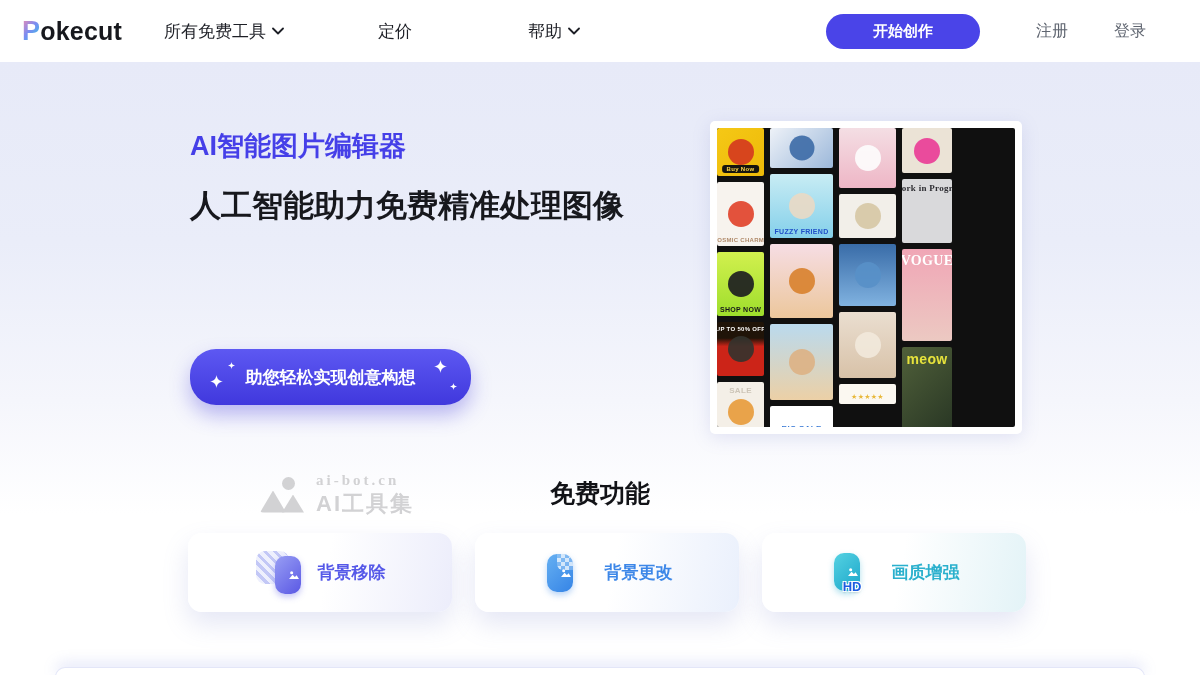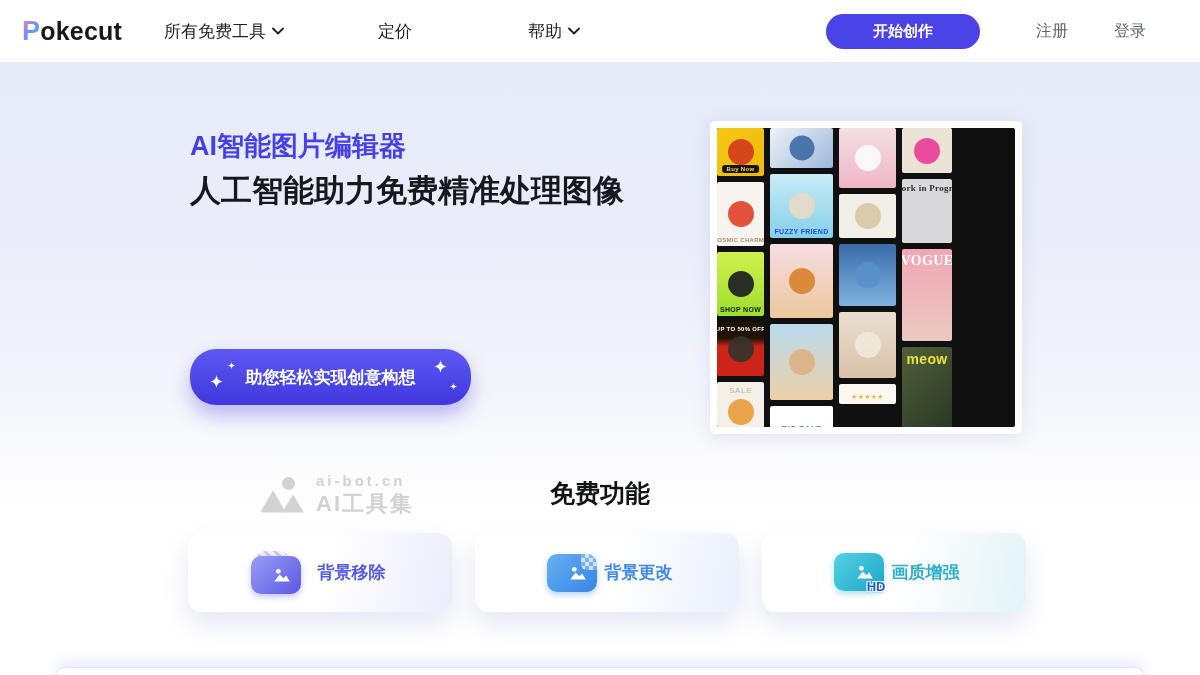--- a/index.html
+++ b/index.html
@@ -18,54 +18,54 @@
   .chev{width:12px;height:8px;display:inline-block;}
   .spacer{flex:1;}
   .cta-small{width:154px;height:35px;border:none;border-radius:18px;background:#4a44e8;color:#fff;font-size:15px;font-weight:600;cursor:pointer;margin-right:56px;font-family:inherit;}
   .auth-link{font-size:16px;color:#5f6570;cursor:pointer;}
   .auth-link.first{margin-right:46px;}
   .auth-link.last{margin-right:54px;}
 
   
   .hero-bg{position:absolute;left:0;top:62px;width:1200px;height:452px;background:linear-gradient(180deg,#e7eaf8 0%,#eaedf9 40%,#f5f6fc 75%,#ffffff 100%);}
   .eyebrow{position:absolute;left:190px;top:128px;font-size:27px;font-weight:800;color:#453fe8;}
-  .hero-title{position:absolute;left:190px;top:170px;font-size:31px;font-weight:800;color:#17181d;}
+  .hero-title{position:absolute;left:190px;top:185px;font-size:31px;font-weight:800;color:#17181d;}
   .hero-desc{position:absolute;left:190px;top:226px;width:494px;font-size:17px;line-height:28px;color:#26272e;}
   .cta-big{position:absolute;left:190px;top:349px;width:281px;height:56px;border:none;border-radius:26px;background:linear-gradient(180deg,#5d58f2 0%,#4038dd 100%);box-shadow:0 10px 20px rgba(70,60,220,.35);color:#fff;font-size:17px;font-weight:700;cursor:pointer;font-family:inherit;}
   .sparkle{position:absolute;pointer-events:none;}
 
   
   .collage-frame{position:absolute;left:710px;top:121px;width:312px;height:313px;background:#fff;border-radius:5px;padding:7px;box-shadow:0 4px 18px rgba(120,130,200,.18);}
   .collage-inner{width:100%;height:100%;background:#101010;border-radius:2px;overflow:hidden;display:flex;gap:6px;padding:0;}
   .collage-inner .col{display:flex;flex-direction:column;gap:6px;flex:none;}
   .tile{position:relative;border-radius:2px;overflow:hidden;flex:none;width:100%;}
   .tile .dot{position:absolute;left:50%;top:50%;transform:translate(-50%,-50%);border-radius:50%;opacity:.9;}
   .tile .tlabel{position:absolute;left:50%;bottom:3px;transform:translateX(-50%);font-weight:700;white-space:nowrap;letter-spacing:.3px;}
   .tile .tlabel.top{bottom:auto;top:4px;}
   .tile .tlabel.serif{font-family:"Liberation Serif","DejaVu Serif",serif;}
 
   
   .watermark{position:absolute;left:260px;top:472px;display:flex;align-items:center;gap:10px;color:#d2d2d4;}
   .wm-logo{position:relative;width:46px;height:38px;}
   .wm-logo .c{position:absolute;left:22px;top:0;width:13px;height:13px;border-radius:50%;background:#d2d2d4;}
   .wm-logo .t1{position:absolute;left:0;top:14px;width:26px;height:22px;background:#d2d2d4;clip-path:polygon(50% 0,100% 100%,0 100%);border-radius:4px;}
   .wm-logo .t2{position:absolute;left:22px;top:18px;width:22px;height:18px;background:#d2d2d4;clip-path:polygon(50% 0,100% 100%,0 100%);}
-  .wm-text .l1{font-size:15px;font-weight:700;letter-spacing:3px;}
+  .wm-text .l1{font-size:15px;font-weight:700;letter-spacing:3px;font-family:Liberation Serif, serif;}
   .wm-text .l2{font-size:22px;font-weight:800;letter-spacing:2px;}
 
   
   .features-heading{position:absolute;left:0;top:477px;width:1200px;text-align:center;font-size:25px;font-weight:800;color:#121317;}
   .cards{position:absolute;left:188px;top:533px;display:flex;gap:23px;}
   .card{width:264px;height:79px;border-radius:14px;display:flex;align-items:center;justify-content:center;gap:15px;cursor:pointer;box-shadow:0 12px 26px rgba(125,135,205,.20);}
   .card.c1{background:linear-gradient(100deg,#ffffff 52%,#ecedfb 100%);}
   .card.c2{background:linear-gradient(100deg,#ffffff 52%,#eaf0fc 100%);}
   .card.c3{background:linear-gradient(100deg,#ffffff 52%,#e3f3f7 100%);}
   .card-label{font-size:17px;font-weight:700;}
   .fi{position:relative;width:48px;height:44px;flex:none;}
-  .fi-main{position:absolute;display:flex;align-items:center;justify-content:center;border-radius:10px;width:50px;height:38px;padding-left:12px;}
+  .fi-main{position:absolute;display:flex;align-items:center;justify-content:center;border-radius:10px;width:26px;height:38px;padding-left:12px;}
   .fi1 .fi-back{position:absolute;left:1px;top:0;width:33px;height:33px;border-radius:9px;background:repeating-linear-gradient(45deg,#c3c8f6 0 3px,#eef0fd 3px 7px);}
   .fi1 .fi-main{right:2px;bottom:1px;background:linear-gradient(135deg,#989ef4,#5a58e4);box-shadow:0 3px 6px rgba(90,88,228,.35);}
   .fi2 .fi-main{left:5px;top:3px;background:linear-gradient(135deg,#66b0f2,#3584e6);box-shadow:0 3px 6px rgba(53,132,230,.35);}
   .fi2 .checker{position:absolute;right:0;top:0;width:16px;height:16px;border-radius:0 10px 0 6px;background:repeating-conic-gradient(rgba(255,255,255,.75) 0 25%,rgba(255,255,255,.25) 0 50%) 0 0/8px 8px;}
   .fi3 .fi-main{left:5px;top:2px;background:linear-gradient(135deg,#55d2e2,#1ba6ca);box-shadow:0 3px 6px rgba(27,166,202,.35);}
   .fi3 .hd{position:absolute;right:-2px;bottom:-3px;font-size:13px;font-weight:800;color:#1d5ce0;text-shadow:-1px -1px 0 #fff,1px -1px 0 #fff,-1px 1px 0 #fff,1px 1px 0 #fff,0 2px 2px rgba(0,0,0,.15);}
 
   
   .next-section{position:absolute;left:55px;right:55px;top:667px;height:10px;background:#fff;border:1px solid #e3e6f8;border-bottom:none;border-radius:18px 18px 0 0;box-shadow:0 -4px 14px rgba(120,130,225,.22);}
 </style>

